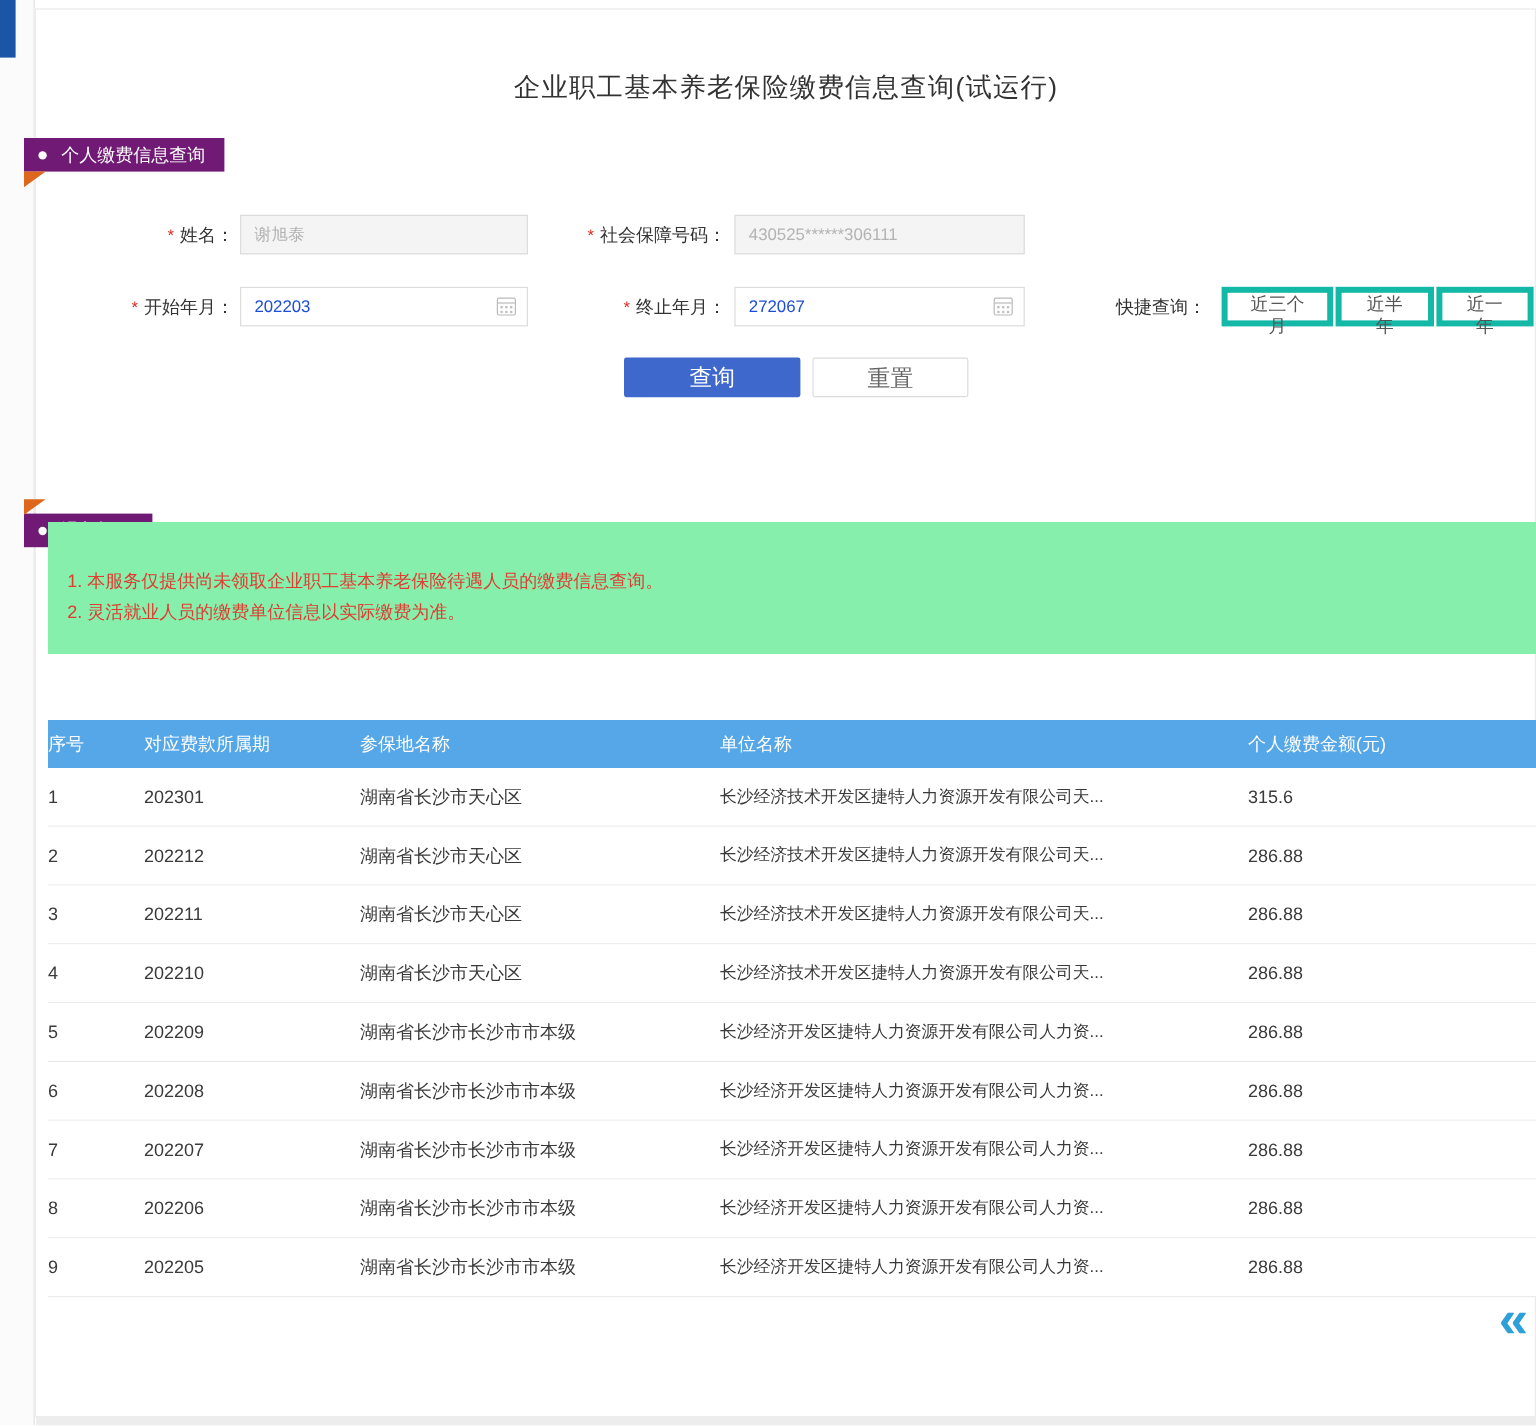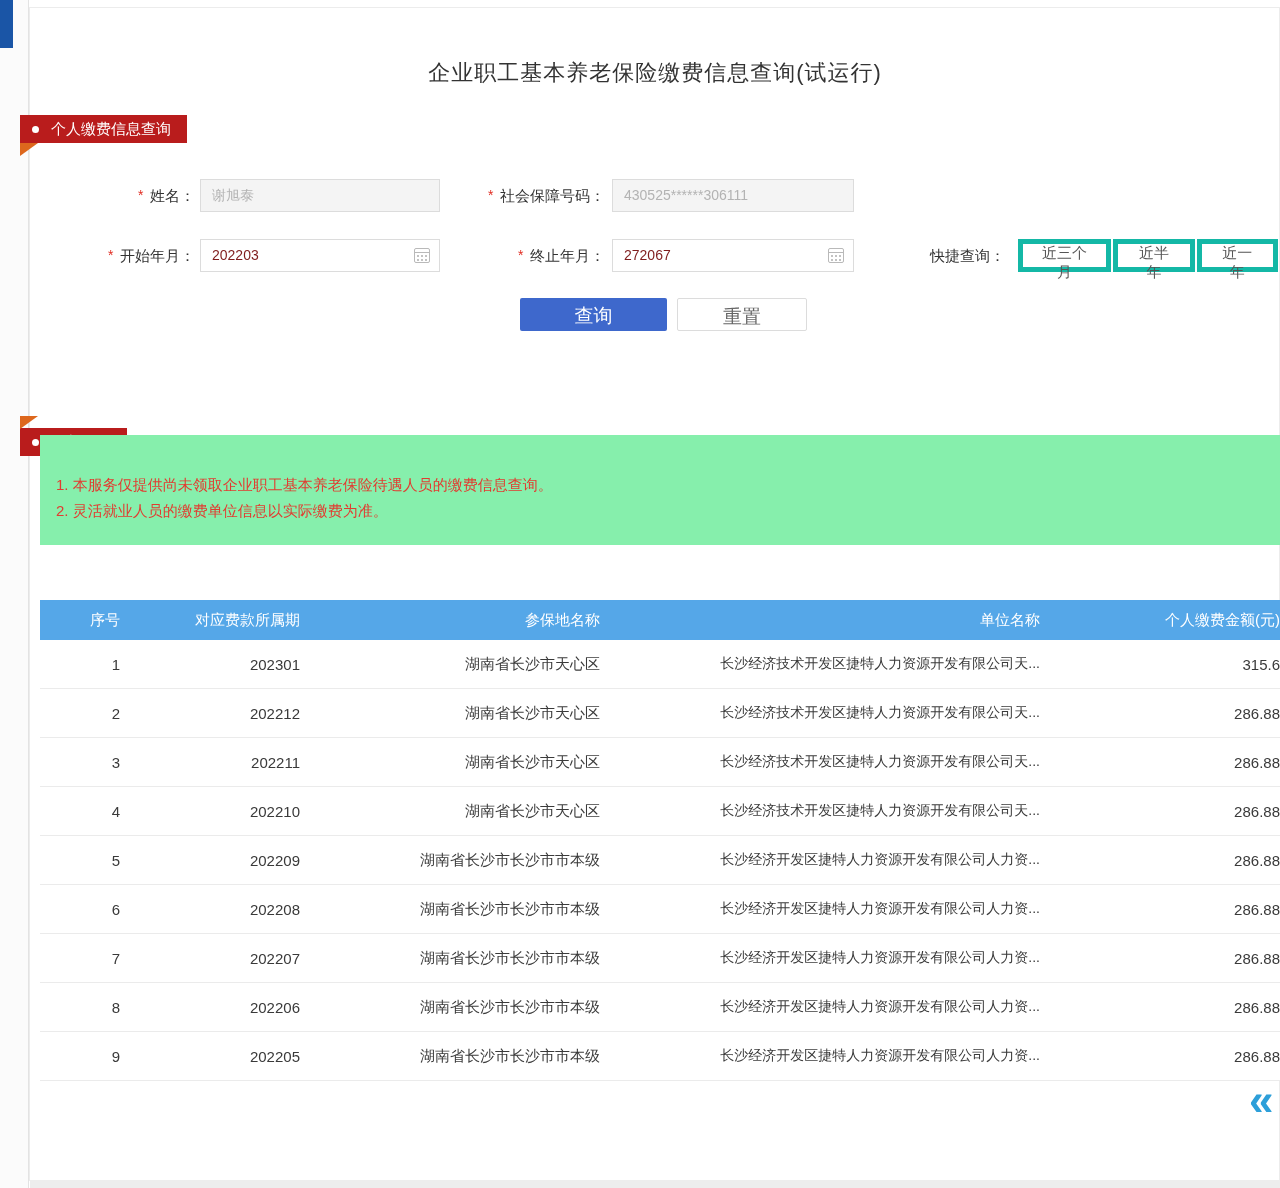--- a/index.html
+++ b/index.html
@@ -9,49 +9,49 @@
   
   .left-rail{position:absolute;left:0;top:0;width:28px;height:100%;background:#fbfbfb;border-right:1px solid #e3e3e3;}
   .rail-blue-tab{position:absolute;left:0;top:0;width:13px;height:48px;background:#1a55a6;}
 
   
   .main-card{position:absolute;left:29px;top:7px;width:1251px;height:1174px;background:#fff;border:1px solid #ececec;box-sizing:border-box;}
 
   .page-title{position:absolute;left:30px;top:58px;width:1250px;text-align:center;font-size:22px;color:#333;letter-spacing:1px;}
 
   
-  .badge{position:absolute;height:28px;background:#b91c1c;color:#fff;display:flex;align-items:center;padding:0 16px 0 12px;font-size:15px;box-sizing:border-box;}
+  .badge{position:absolute;height:28px;background:#701a75;color:#fff;display:flex;align-items:center;padding:0 16px 0 12px;font-size:15px;box-sizing:border-box;}
   .badge .dot{width:7px;height:7px;border-radius:50%;background:#fff;margin-right:12px;flex:0 0 auto;}
   .badge-fold{position:absolute;width:0;height:0;border-top:13px solid #dd671d;border-right:18px solid transparent;}
 
   
-  .form-label{position:absolute;font-size:15px;color:#333;text-align:right;white-space:nowrap;font-family:Liberation Mono, monospace;}
+  .form-label{position:absolute;font-size:15px;color:#333;text-align:right;white-space:nowrap;}
   .req{color:#e02b20;margin-right:5px;font-size:14px;}
-  .inp{position:absolute;height:33px;box-sizing:border-box;border:1px solid #dcdcdc;font-size:14px;line-height:31px;padding:0 30px 0 11px;background:#fff;color:#7f1d1d;}
+  .inp{position:absolute;height:33px;box-sizing:border-box;border:1px solid #dcdcdc;font-size:14px;line-height:31px;padding:0 30px 0 11px;background:#fff;color:#1d4ed8;}
   .inp.disabled{background:#f4f4f4;color:#b3b3b3;}
   .cal-icon{position:absolute;right:9px;top:8px;width:16px;height:15px;border:1px solid #b9b9b9;border-radius:2px;box-sizing:border-box;}
   .cal-icon:before{content:"";position:absolute;left:0;right:0;top:3px;border-top:1px solid #b9b9b9;}
   .cal-icon:after{content:"";position:absolute;left:2px;top:6px;width:2px;height:2px;background:#c2c2c2;box-shadow:4px 0 #c2c2c2,8px 0 #c2c2c2,0 4px #c2c2c2,4px 4px #c2c2c2,8px 4px #c2c2c2;}
 
   .quick-group{position:absolute;display:flex;}
   .quick-btn{height:33px;background:#fff;border:5px solid #14b8a6;color:#555;font-size:15px;padding:0 18px;margin-right:2px;cursor:pointer;font-family:inherit;}
 
   .btn{position:absolute;height:33px;border-radius:2px;font-size:19px;text-align:center;line-height:33px;cursor:pointer;box-sizing:border-box;}
   .btn-primary{background:#3e68cc;color:#fff;border:none;}
   .btn-plain{background:#fff;color:#666;border:1px solid #dcdcdc;}
 
   
   .notice-box{position:absolute;left:40px;top:435px;width:1240px;height:110px;background:#86efac;box-sizing:border-box;padding:37px 0 0 16px;}
   .notice-line{font-size:15px;color:#e23b30;line-height:26px;}
 
   
   .table{position:absolute;left:40px;top:600px;width:1240px;}
   .thead{display:flex;background:#55a7e8;height:40px;align-items:center;color:#fff;font-size:15px;}
   .tr{display:flex;height:48px;align-items:center;border-bottom:1px solid #ebebeb;font-size:15px;color:#3a3a3a;background:#fff;}
-  .th,.td{text-align:right;overflow:hidden;white-space:nowrap;box-sizing:border-box;}
+  .th,.td{text-align:left;overflow:hidden;white-space:nowrap;box-sizing:border-box;}
   .c0{width:80px;}
   .c1{width:180px;}
   .c2{width:300px;}
   .c3{width:440px;font-size:14px;}
   .th.c3{font-size:15px;}
   .c4{width:240px;}
 
   
   .collapse-chevron{position:absolute;left:1249px;top:1078px;font-size:44px;color:#2d9fd9;font-weight:bold;cursor:pointer;line-height:44px;}
 

